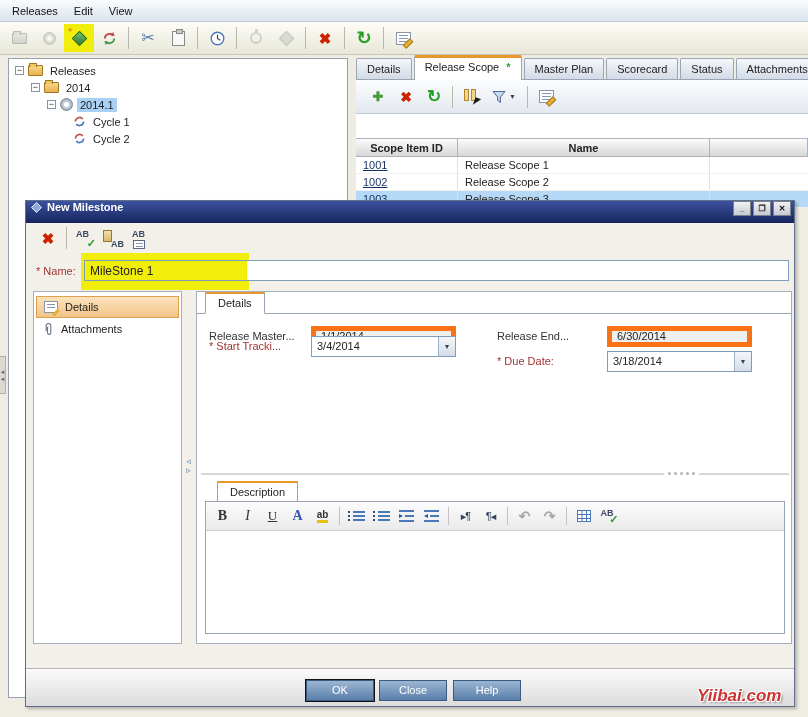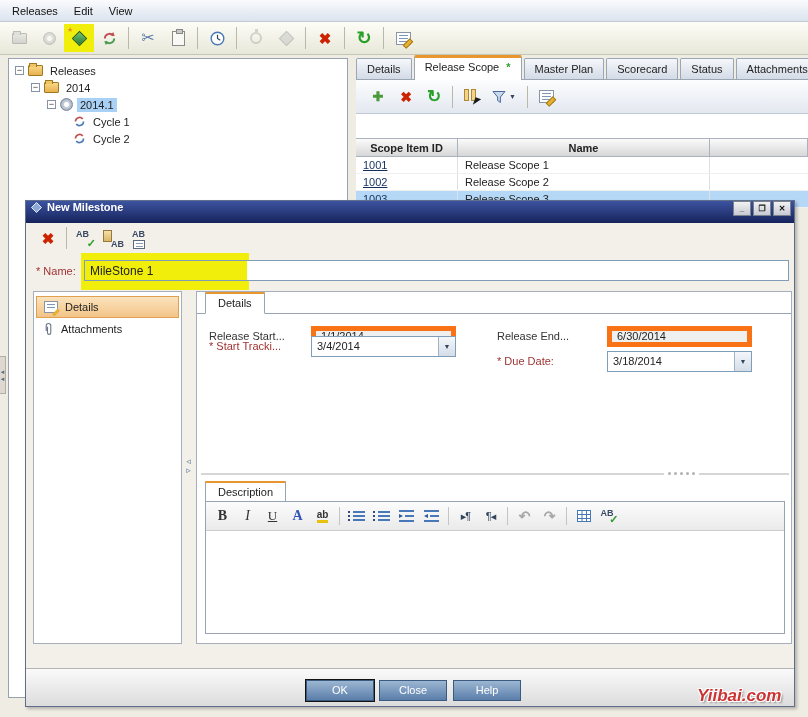--- a/index.html
+++ b/index.html
@@ -117,21 +117,21 @@
 .fvalue.ro { background:#eef0f0; width:145px; }
 .combo { display:flex; border:1px solid #7f9db9; height:21px; width:145px; background:#fff; }
 .combo .cv { flex:1; display:flex; align-items:center; padding-left:5px; }
 .combo .cb { width:17px; border-left:1px solid #9fb4c8; background:linear-gradient(#f4f7fa,#d4dde8); display:flex; align-items:center; justify-content:center; color:#33465e; font-size:9px; }
 
 .hsplit { position:absolute; left:4px; top:180px; width:588px; height:3px; display:flex; align-items:center; gap:4px; }
 .hsplit .bar { flex:1; height:2px; background:#d6d6d6; }
 .hsplit .dots { display:flex; gap:3px; }
 .hsplit .dots i { width:3px; height:3px; border-radius:50%; background:#b2b2b2; }
 
-.desc-tabs { position:absolute; left:8px; top:187px; height:23px; display:flex; align-items:flex-end; }
+.desc-tabs { position:absolute; left:20px; top:187px; height:23px; display:flex; align-items:flex-end; }
 .desc-box { position:absolute; left:8px; top:209px; width:580px; height:133px; border:1px solid #98a4b4; background:#fff; }
 .rtf-bar { height:29px; background:linear-gradient(#fcfcfc,#eaeaea); border-bottom:1px solid #cccccc; display:flex; align-items:center; padding-left:4px; }
 .rbtn { width:25px; height:24px; display:flex; align-items:center; justify-content:center; }
 .rsep { width:1px; height:18px; background:#c4c4c4; margin:0 4px; }
 .rB { font-family:"Liberation Serif", serif; font-weight:bold; font-size:14px; color:#333; }
 .rI { font-family:"Liberation Serif", serif; font-style:italic; font-size:14px; color:#333; }
 .rU { font-family:"Liberation Serif", serif; font-size:13px; text-decoration:underline; color:#333; }
 .rA { font-family:"Liberation Serif", serif; font-size:14px; font-weight:bold; color:#3355bb; }
 .rab { font-size:10px; font-weight:bold; color:#333; border-bottom:3px solid #e8c010; line-height:10px; }
 .icon-list { display:inline-flex; flex-direction:column; gap:2px; padding-left:5px; position:relative; }
@@ -393,21 +393,21 @@
       <span class="g">◃</span>
       <span class="g">▹</span>
     </div>
 
     <div class="dlg-main">
       <div class="inner-tabs">
         <span class="itab">Details</span>
       </div>
 
       <div class="form-row" style="left:12px; top:33px;">
-        <span class="flabel" style="width:102px;">Release Start...</span>
+        <span class="flabel" style="width:102px;">Release Master...</span>
         <span class="fvalue ro">
             <span>1/1/2014</span>
           </span>
       </div>
       <div class="form-row" style="left:300px; top:33px;">
         <span class="flabel" style="width:110px;">Release End...</span>
         <span class="fvalue ro">
             <span>6/30/2014</span>
           </span>
       </div>

